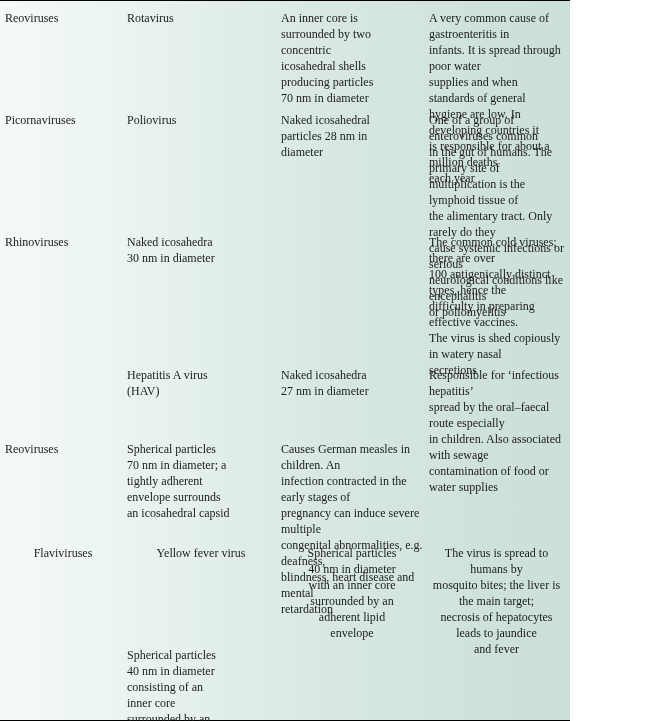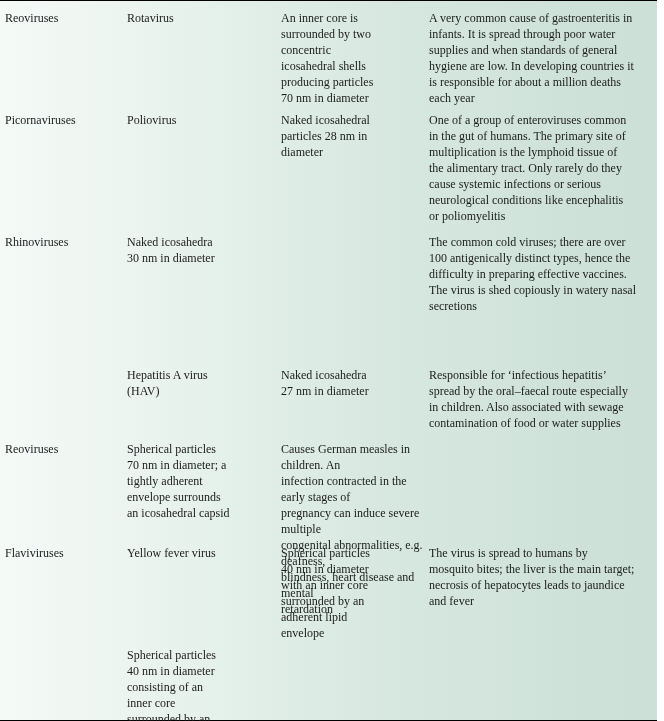--- a/index.html
+++ b/index.html
@@ -3,21 +3,21 @@
 <meta charset="utf-8">
 <style>
   * { margin: 0; padding: 0; box-sizing: border-box; }
   html, body {
     width: 664px; height: 721px;
     background: #ffffff;
     font-family: "Liberation Serif", "DejaVu Serif", serif;
   }
   .table-panel {
     position: relative;
-    width: 657px; height: 721px;
+    width: 570px; height: 721px;
     border-top: 1.5px solid #000;
     border-bottom: 1.5px solid #000;
     background: linear-gradient(90deg, #f5faf7 0%, #e9f3ee 25%, #d9e9e2 55%, #cfe2da 85%, #cde0d8 100%);
     display: flex;
     flex-direction: column;
     padding: 9px 0 4px 5px;
     color: #1c1c1c;
     font-size: 12px;
     line-height: 16px;
   }
@@ -25,21 +25,21 @@
     display: grid;
     grid-template-columns: 122px 154px 148px 1fr;
     align-items: start;
   }
   .t-cell { white-space: pre-line; padding-right: 6px; }
   .row-1 { min-height: 102px; }
   .row-2 { min-height: 122px; }
   .row-3 { min-height: 87px; }
   .row-4 { min-height: 74px; margin-top: 46px; }
   .row-5 { min-height: 104px; }
-  .row-6 { min-height: 102px; }
+  .row-6 { min-height: 102px; text-align: center; }
   .row-7 { flex: 1 1 auto; }
 </style>
 </head>
 <body>
 
 <div class="table-panel">
 
   <div class="t-row row-1">
     <div class="t-cell">Reoviruses</div>
     <div class="t-cell">Rotavirus</div>

